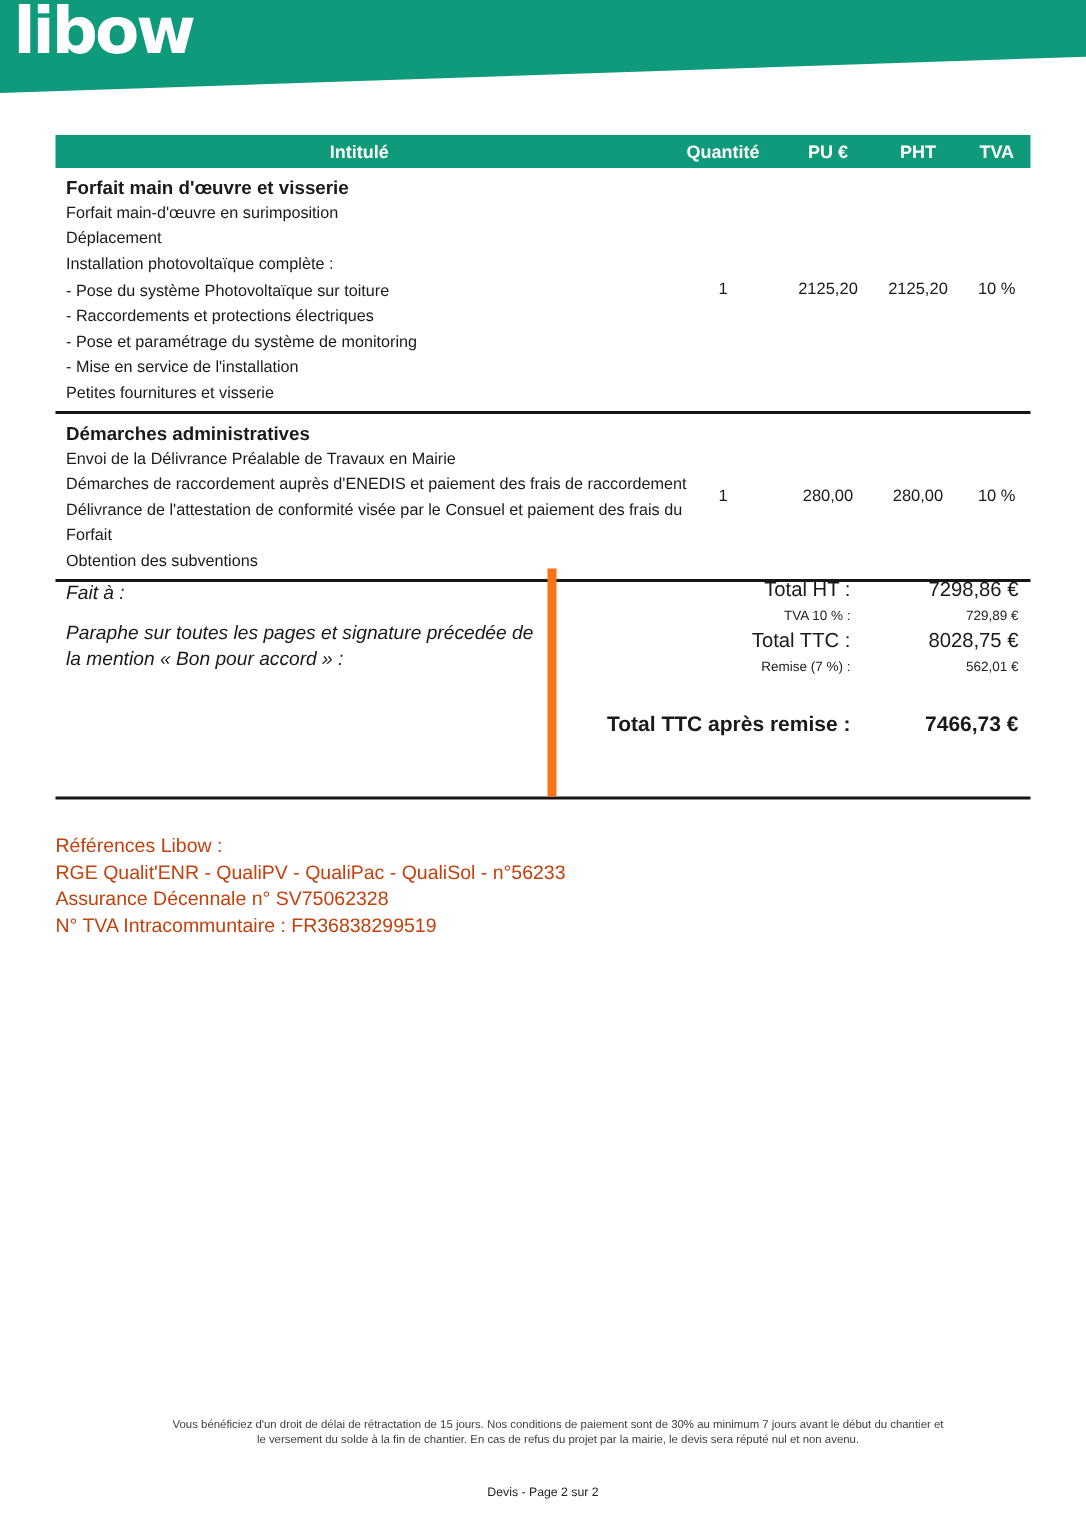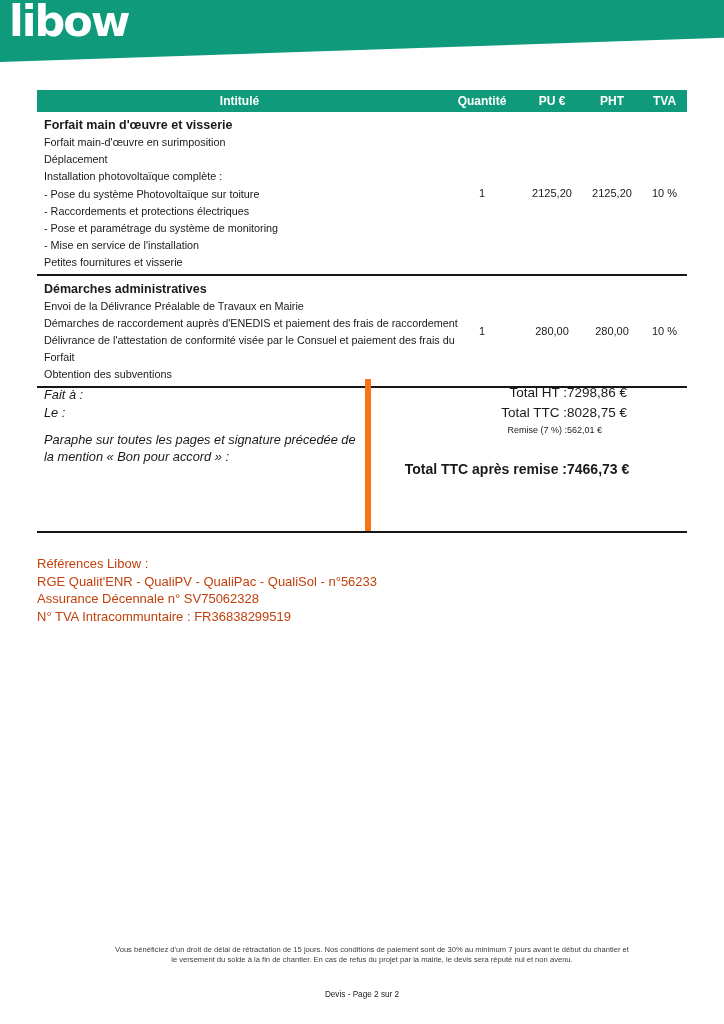--- a/index.html
+++ b/index.html
@@ -77,21 +77,21 @@
   .paraphe-text { margin-top: 9px; line-height: 17px; }
   .totals-cell {
     flex: 1;
     border-left: 6px solid #f97316;
     padding: 6px 8px 0 0;
   }
   .total-row {
     display: flex; justify-content: flex-end; align-items: baseline;
   }
   .total-row .t-label { text-align: right; }
-  .total-row .t-value { width: 112px; }
+  .total-row .t-value { width: 112px; text-align: right; }
   .total-row.large { font-size: 13.5px; height: 20px; }
   .total-row.small { font-size: 9px; height: 13.5px; color: #222; }
   .total-row.final { font-size: 14px; font-weight: bold; height: 22px; margin-top: 22px; }
 
   
   .references {
     position: absolute; left: 37px; top: 555px;
     font-size: 13px; line-height: 17.5px;
     color: #c2410c;
   }
@@ -154,27 +154,30 @@
     <div class="val-col">1</div>
     <div class="val-col">280,00</div>
     <div class="val-col">280,00</div>
     <div class="val-col">10 %</div>
   </div>
 </div>
 
 <div class="sign-total-box">
   <div class="sign-cell">
     <div>Fait à :</div>
-    <div>Le :</div>
     <div class="paraphe-text">Paraphe sur toutes les pages et signature précedée de la mention « Bon pour accord » :</div>
   </div>
   <div class="totals-cell">
     <div class="total-row large">
       <div class="t-label">Total HT :</div>
       <div class="t-value">7298,86 €</div>
+    </div>
+    <div class="total-row small">
+      <div class="t-label">TVA 10 % :</div>
+      <div class="t-value">729,89 €</div>
     </div>
     <div class="total-row large">
       <div class="t-label">Total TTC :</div>
       <div class="t-value">8028,75 €</div>
     </div>
     <div class="total-row small">
       <div class="t-label">Remise (7 %) :</div>
       <div class="t-value">562,01 €</div>
     </div>
     <div class="total-row final">

